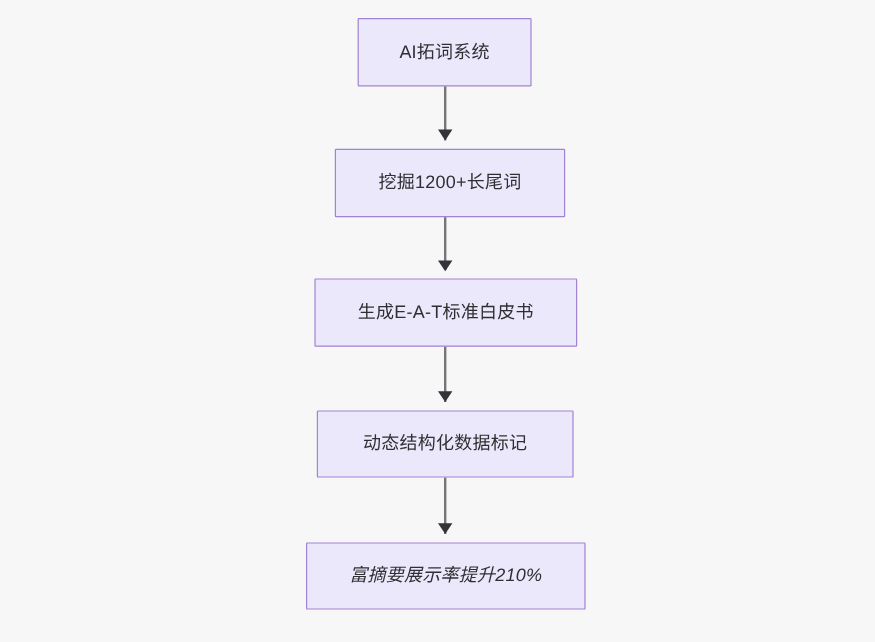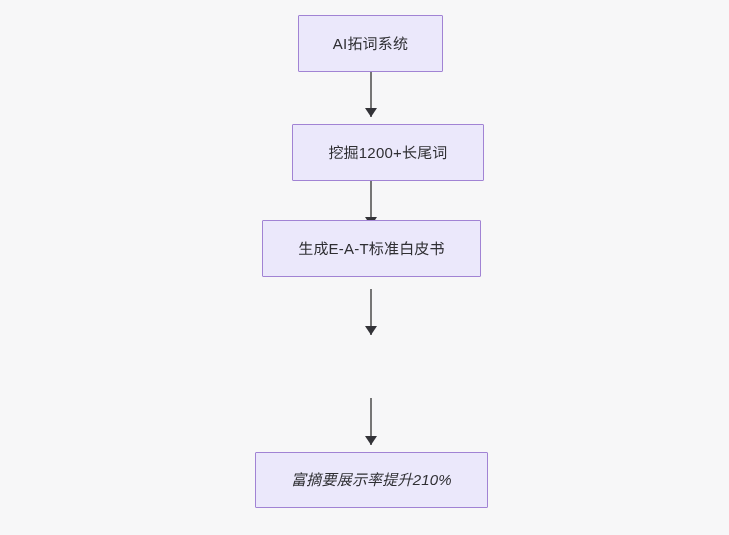--- a/index.html
+++ b/index.html
@@ -33,22 +33,22 @@
     font-size: 15px;
     line-height: 1.2;
     letter-spacing: 0.2px;
     white-space: nowrap;
     user-select: none;
   }
   .node-label {
     display: block;
   }
   .node-1 { left: 298px; top: 15px;  width: 145px; height: 57px; }
-  .node-2 { left: 292px; top: 124px; width: 192px; height: 57px; }
-  .node-3 { left: 262px; top: 220px; width: 219px; height: 57px; }
+  .node-2 { left: 279px; top: 124px; width: 192px; height: 57px; }
+  .node-3 { left: 262px; top: 232px; width: 219px; height: 57px; }
   .node-4 { left: 264px; top: 342px; width: 214px; height: 56px; }
   .node-5 { left: 255px; top: 452px; width: 233px; height: 56px; font-style: italic; }
 
   
   .edge {
     position: absolute;
     left: 370px;
     width: 2px;
     background: #767676;
   }
@@ -90,20 +90,23 @@
   <div class="edge edge-2"></div>
   <div class="arrow arrow-2"></div>
 
   <div class="node node-3">
     <span class="node-label">生成E-A-T标准白皮书</span>
   </div>
 
   <div class="edge edge-3"></div>
   <div class="arrow arrow-3"></div>
 
+  <div class="node node-4">
+    <span class="node-label">动态结构化数据标记</span>
+  </div>
 
   <div class="edge edge-4"></div>
   <div class="arrow arrow-4"></div>
 
   <div class="node node-5">
     <span class="node-label">富摘要展示率提升210%</span>
   </div>
 
 </div>
 

